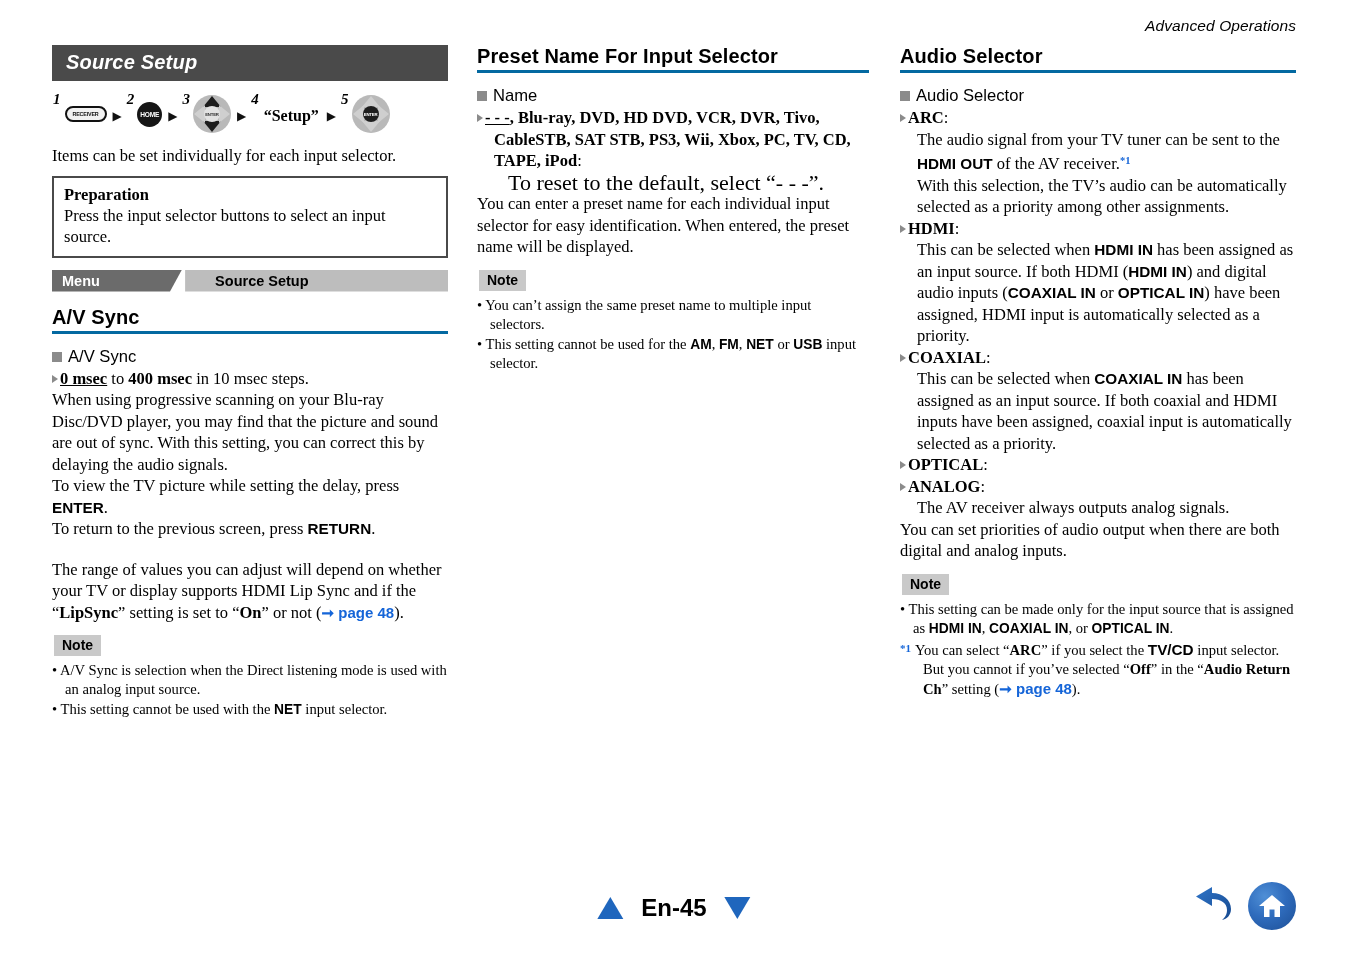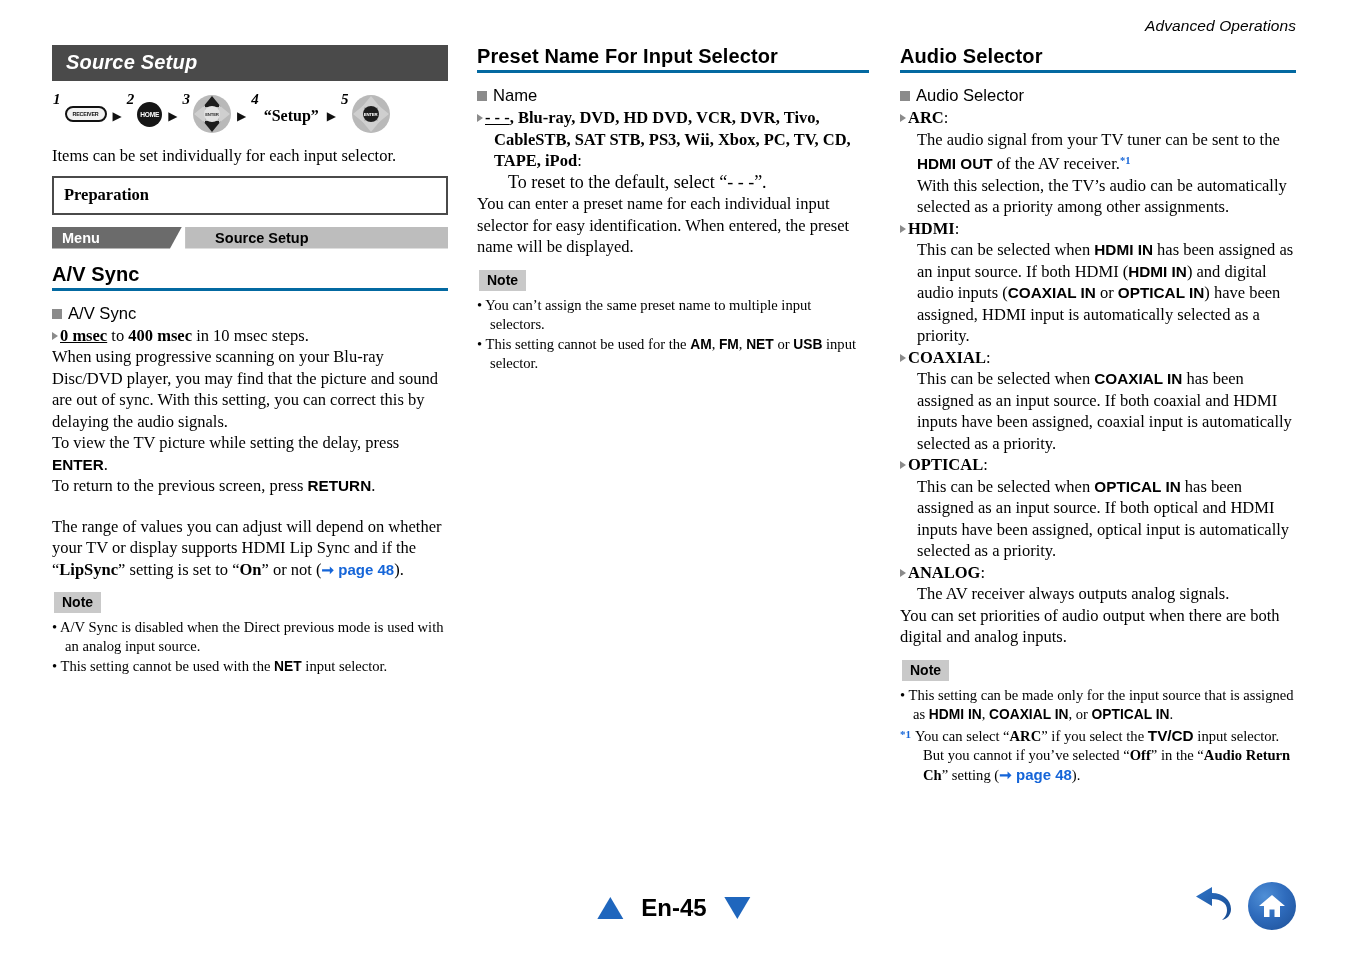--- a/index.html
+++ b/index.html
@@ -208,21 +208,21 @@
     flex:0 0 auto;
     margin-right:2px;
     transform:translateY(-1px);
   }
   .opt-line {
     font-size:16.5px; line-height:21.5px;
     padding-left:17px; text-indent:-17px;
     margin-bottom:0;
   }
   .opt-body {
-    font-size:18px; line-height:21.5px;
+    font-size:22px; line-height:21.5px;
     padding-left:31px;
   }
   .opt-body-2 {
     font-size:16.5px; line-height:21.5px;
     padding-left:17px;
   }
 
   
   .note-tag {
     display:inline-block;
@@ -345,20 +345,21 @@
         <span class="wedge w-lf"></span>
           <span class="wedge w-rt"></span>
         <span class="center">ENTER</span>
       </span>
     </div>
 
     <p class="body">Items can be set individually for each input selector.</p>
 
     <div class="prep-box">
       <div class="prep-title">Preparation</div>
+      <div class="prep-text">Press the input selector buttons to select an input source.</div>
     </div>
 
     <div class="crumb">
       <div class="crumb-a">Menu</div>
       <div class="crumb-b">Source Setup</div>
     </div>
 
     <div class="h-main">A/V Sync</div>
 
     <div class="h-sub">
@@ -383,21 +384,21 @@
     </p>
 
     <div class="spacer-lg"></div>
 
     <p class="body">
       <span>The range of values you can adjust will depend on whether your TV or display supports HDMI Lip Sync and if the “</span><span class="b">LipSync</span><span>” setting is set to “</span><span class="b">On</span><span>” or not (</span><span class="link"><span class="ar">➞</span> <span>page 48</span></span><span>).</span>
     </p>
 
     <div class="note-tag">Note</div>
     <ul class="note-list">
-      <li><span>A/V Sync is disabled when the Direct previous mode is used with an analog input source.</span></li>
+      <li><span>A/V Sync is selection when the Direct listening mode is used with an analog input source.</span></li>
       <li><span>This setting cannot be used with the </span><span class="sans-b">NET</span><span> input selector.</span></li>
     </ul>
   </div>
 
   <div class="col col2">
 
     <div class="h-main">Preset Name For Input Selector</div>
 
     <div class="h-sub">
       <span class="sq"></span>
@@ -448,23 +449,20 @@
     <p class="opt-line">
       <span class="tri"></span><span class="b">COAXIAL</span><span>:</span>
     </p>
     <p class="opt-body-2">
       <span>This can be selected when </span><span class="sans-b">COAXIAL IN</span><span> has been assigned as an input source. If both coaxial and HDMI inputs have been assigned, coaxial input is automatically selected as a priority.</span>
     </p>
 
     
     <p class="opt-line">
       <span class="tri"></span><span class="b">OPTICAL</span><span>:</span>
-    </p>
-    <p class="opt-body-2">
-      <span>This can be selected when </span><span class="sans-b">OPTICAL IN</span><span> has been assigned as an input source. If both optical and HDMI inputs have been assigned, optical input is automatically selected as a priority.</span>
     </p>
 
     
     <p class="opt-line">
       <span class="tri"></span><span class="b">ANALOG</span><span>:</span>
     </p>
     <p class="opt-body-2">The AV receiver always outputs analog signals.</p>
 
     <p class="body">You can set priorities of audio output when there are both digital and analog inputs.</p>
 

